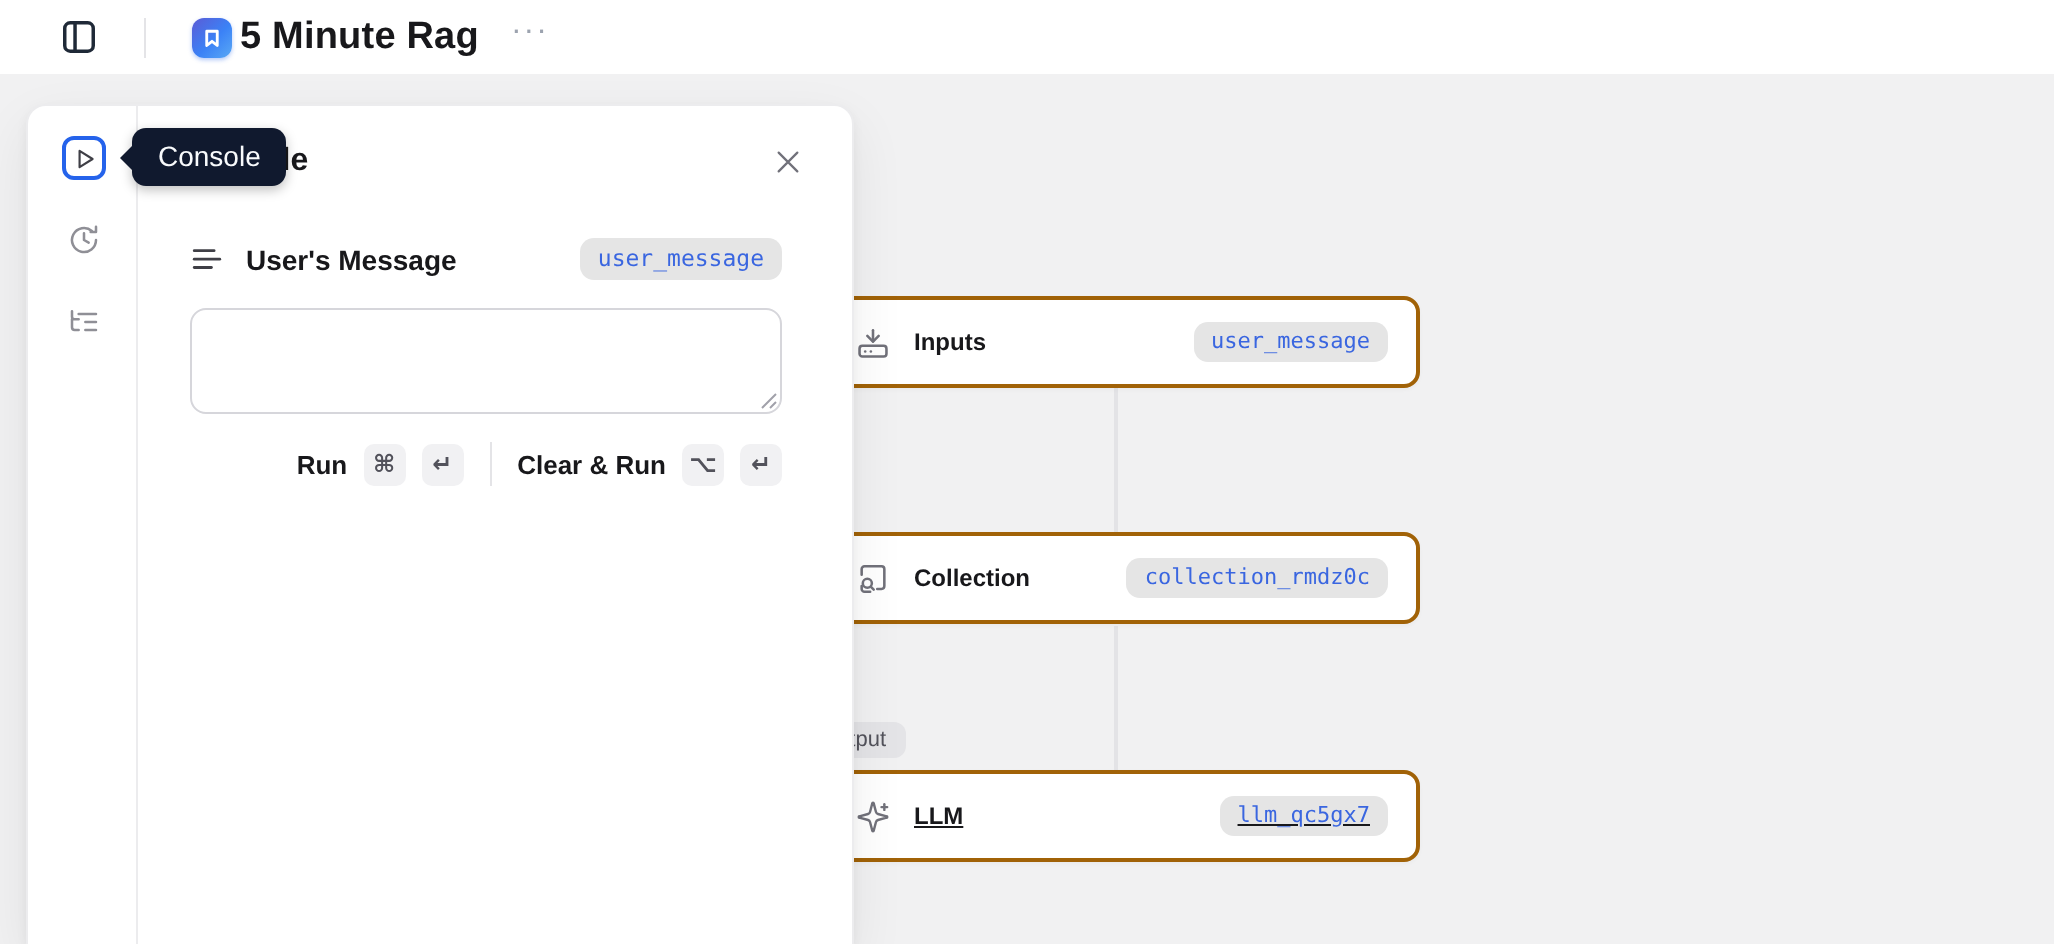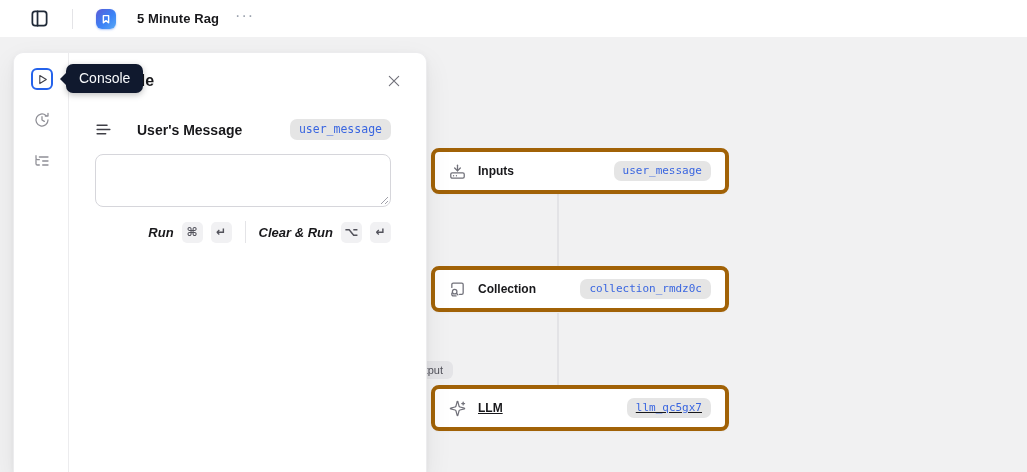--- a/index.html
+++ b/index.html
@@ -26,31 +26,31 @@
     display: flex; align-items: center; justify-content: center;
     padding: 0;
   }
   .tb-divider { width: 1px; height: 20px; background: #e4e4e7; margin: 0 23px; }
   .logo {
     width: 20px; height: 20px; border-radius: 6px;
     background: linear-gradient(135deg, #5b5bd6 0%, #3b82f6 55%, #5aa9f5 100%);
     display: flex; align-items: center; justify-content: center;
     box-shadow: 0 1px 2px rgba(37,99,235,.35);
   }
-  .tb-title { font-size: 13px; font-weight: 700; margin-left: 21px; letter-spacing: .1px; }
+  .tb-title { font-size: 19px; font-weight: 700; margin-left: 4px; letter-spacing: .1px; }
   .tb-menu { margin-left: 16px; color: #9ca3af; font-size: 16px; letter-spacing: 1px; line-height: 1; padding-bottom: 6px;}
 
   
   .canvas { position: absolute; inset: 37px 0 0 0; }
   .connector { position: absolute; width: 2px; background: #e3e3e6; }
   .seg1 { left: 557px; top: 156px; height: 73px; }
   .seg2 { left: 557px; top: 276px; height: 73px; }
   .node {
-    position: absolute; left: 431px; width: 298px; height: 46px;
-    background: #ffffff; border: 4px solid #a16207; border-radius: 8px;
+    position: absolute; left: 412px; width: 298px; height: 46px;
+    background: #ffffff; border: 2px solid #a16207; border-radius: 8px;
     display: flex; align-items: center;
     padding: 0 14px;
     box-shadow: 0 1px 2px rgba(0,0,0,.03);
   }
   .node-1 { top: 111px; }
   .node-2 { top: 229px; }
   .node-3 { top: 348px; text-decoration: underline; }
   .node-label { font-size: 12px; font-weight: 700; margin-left: 12px; color: #18181b; }
   .badge {
     margin-left: auto;
@@ -92,42 +92,42 @@
   .rail-icon.r3 { top: 100px; }
 
   .console { position: relative; flex: 1; }
   .console-title { position: absolute; left: 22px; top: 19px; font-size: 16px; font-weight: 700; }
   .console-close { position: absolute; right: 24px; top: 20px; }
 
   .field-row {
     position: absolute; left: 26px; top: 66px; width: 296px;
     display: flex; align-items: center;
   }
-  .field-label { font-size: 14px; font-weight: 700; margin-left: 25px; }
+  .field-label { font-size: 14px; font-weight: 700; margin-left: 11px; }
   .field-row .badge { font-size: 11.5px; }
   .console-textarea {
     position: absolute; left: 26px; top: 101px;
     width: 296px; height: 53px;
     border: 1px solid #d6d6db; border-radius: 8px;
     resize: none; outline: none;
     font-family: "Liberation Sans", sans-serif; font-size: 13px;
     padding: 6px 8px;
     background: #fff;
   }
   .resize-grip { position: absolute; left: 311px; top: 143px; pointer-events: none; }
 
   .actions-row {
     position: absolute; left: 26px; top: 168px; width: 296px;
     display: flex; align-items: center; justify-content: flex-end; gap: 8px;
   }
   .action-btn {
     background: none; border: none; cursor: pointer;
     display: flex; align-items: center; gap: 8px;
     font-family: "Liberation Sans", sans-serif;
-    font-size: 13px; font-weight: 700; color: #18181b; padding: 0; font-style: italic;
+    font-size: 13px; font-weight: 700; color: #18181b; padding: 0;
   }
   .kbd {
     display: inline-flex; align-items: center; justify-content: center;
     min-width: 21px; height: 21px;
     background: #f1f1f3; border-radius: 5px;
     font-family: "DejaVu Sans", sans-serif;
     font-size: 12px; color: #52525b;
   }
   .actions-divider { width: 1px; height: 22px; background: #e4e4e7; margin: 0 5px; }
 

